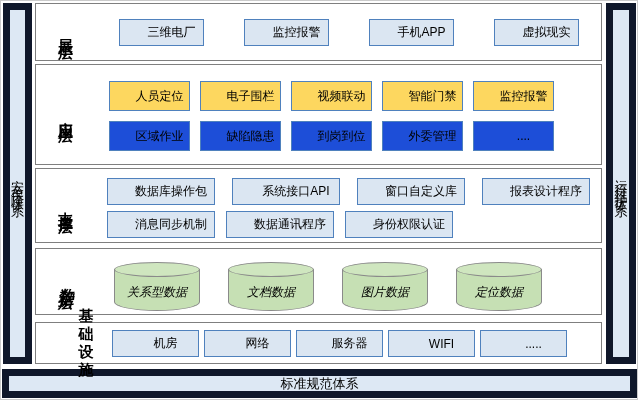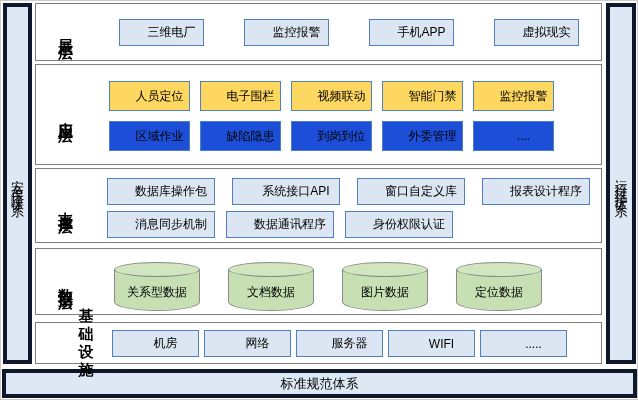--- a/index.html
+++ b/index.html
@@ -5,37 +5,37 @@
   html,body { margin:0; padding:0; background:#fff; }
   .canvas {
     position:relative; width:638px; height:400px;
     border:1px solid #cbcbcb; box-sizing:border-box;
     background:#ffffff; color:#000;
     font-family:"Liberation Sans","DejaVu Sans",sans-serif;
     overflow:hidden;
   }
   
   .band {
-    position:absolute; background:#dde8f4; border:4px solid #0f172a;
+    position:absolute; background:#dde8f4; border:7px solid #0f172a;
     box-sizing:border-box; display:flex; align-items:center; justify-content:center;
   }
   .band-left   { left:2px;  top:2px;  width:29px;  height:361px; }
   .band-right  { left:605px;top:2px;  width:30px;  height:361px; }
   .band-bottom { left:1px;  top:368px;width:635px; height:29px; font-size:13px; }
   .vtext { writing-mode:vertical-rl; text-orientation:upright; letter-spacing:5px; font-size:13px; line-height:1; }
 
   
   .layer {
     position:absolute; left:34px; width:567px;
     background:#fff; border:1px solid #7f7f7f; box-sizing:border-box;
   }
   .layer-presentation   { top:2px;   height:58px;  }
   .layer-application    { top:63px;  height:101px; }
   .layer-support        { top:167px; height:75px;text-align:center;  }
-  .layer-data           { top:247px; height:67px;  }
+  .layer-data           { top:247px; height:67px;font-style:italic;  }
   .layer-infrastructure { top:321px; height:42px;  }
 
   .layer-label {
     position:absolute; left:6px; top:0; bottom:0; width:48px;
     display:flex; align-items:center; justify-content:center;
     font-weight:bold;
   }
   .layer-label .vtext { font-size:15px; letter-spacing:4px; }
   .infra-label-text {
     width:32px; font-size:15px; font-weight:bold; line-height:1.2;

